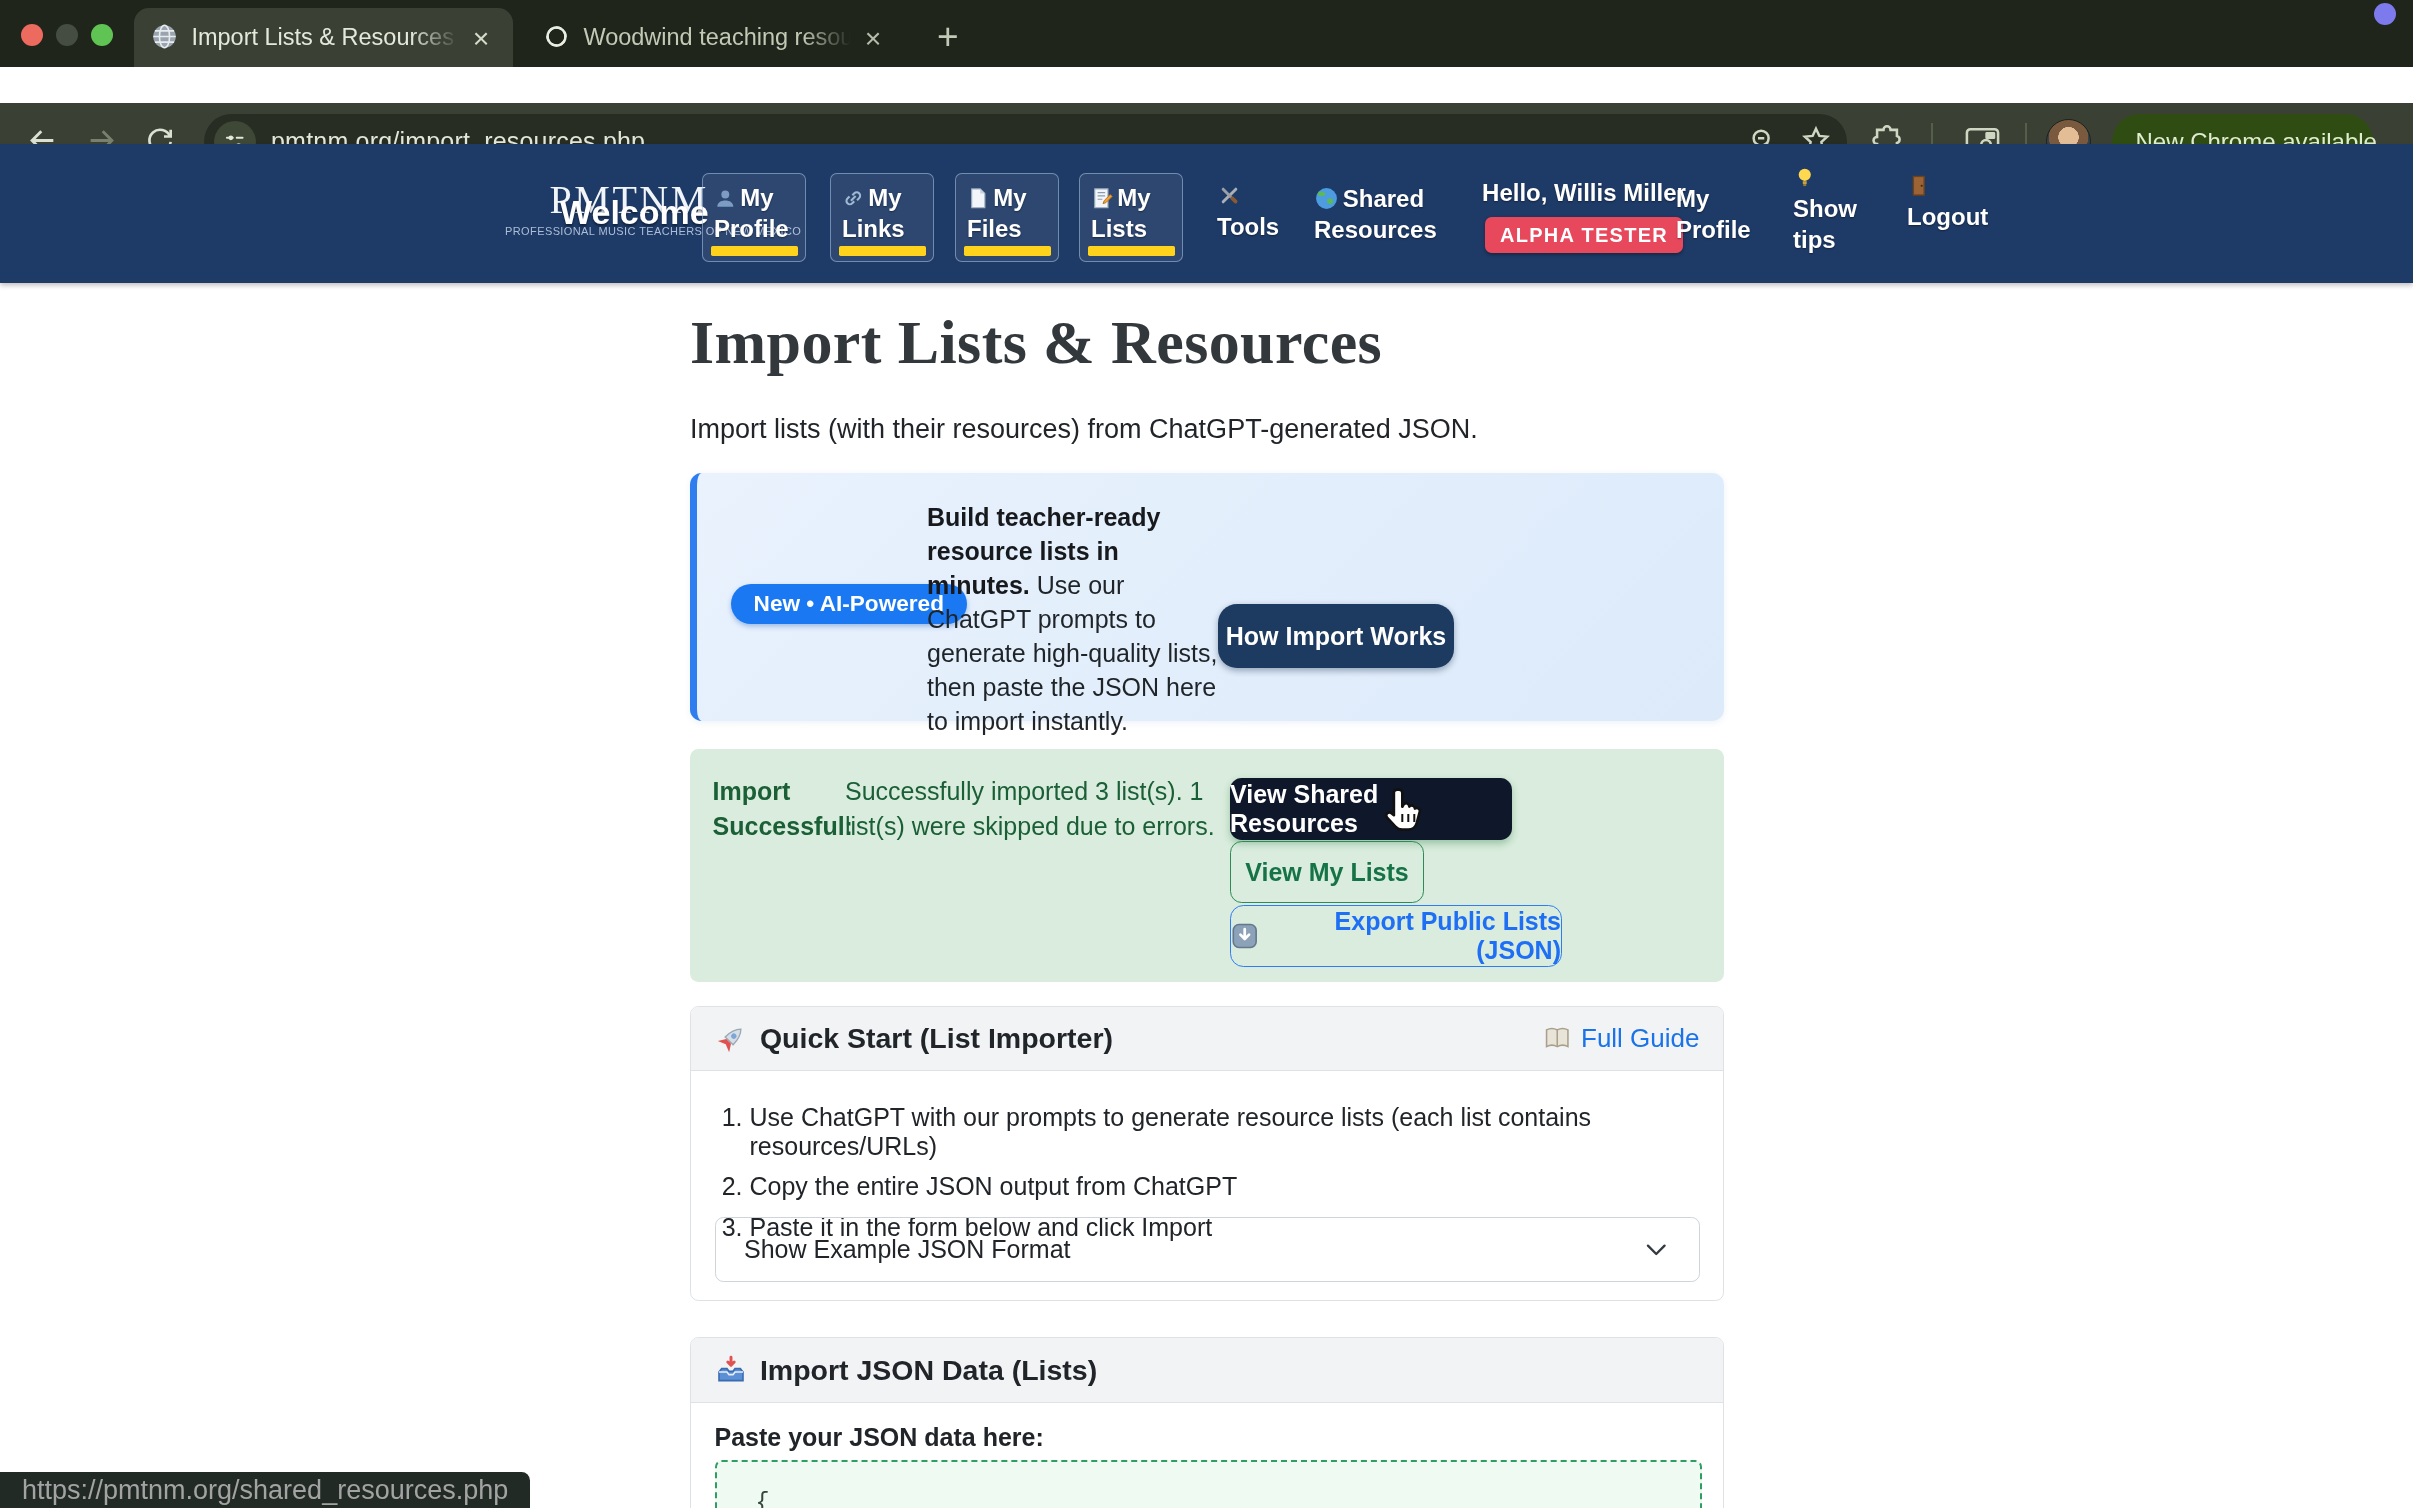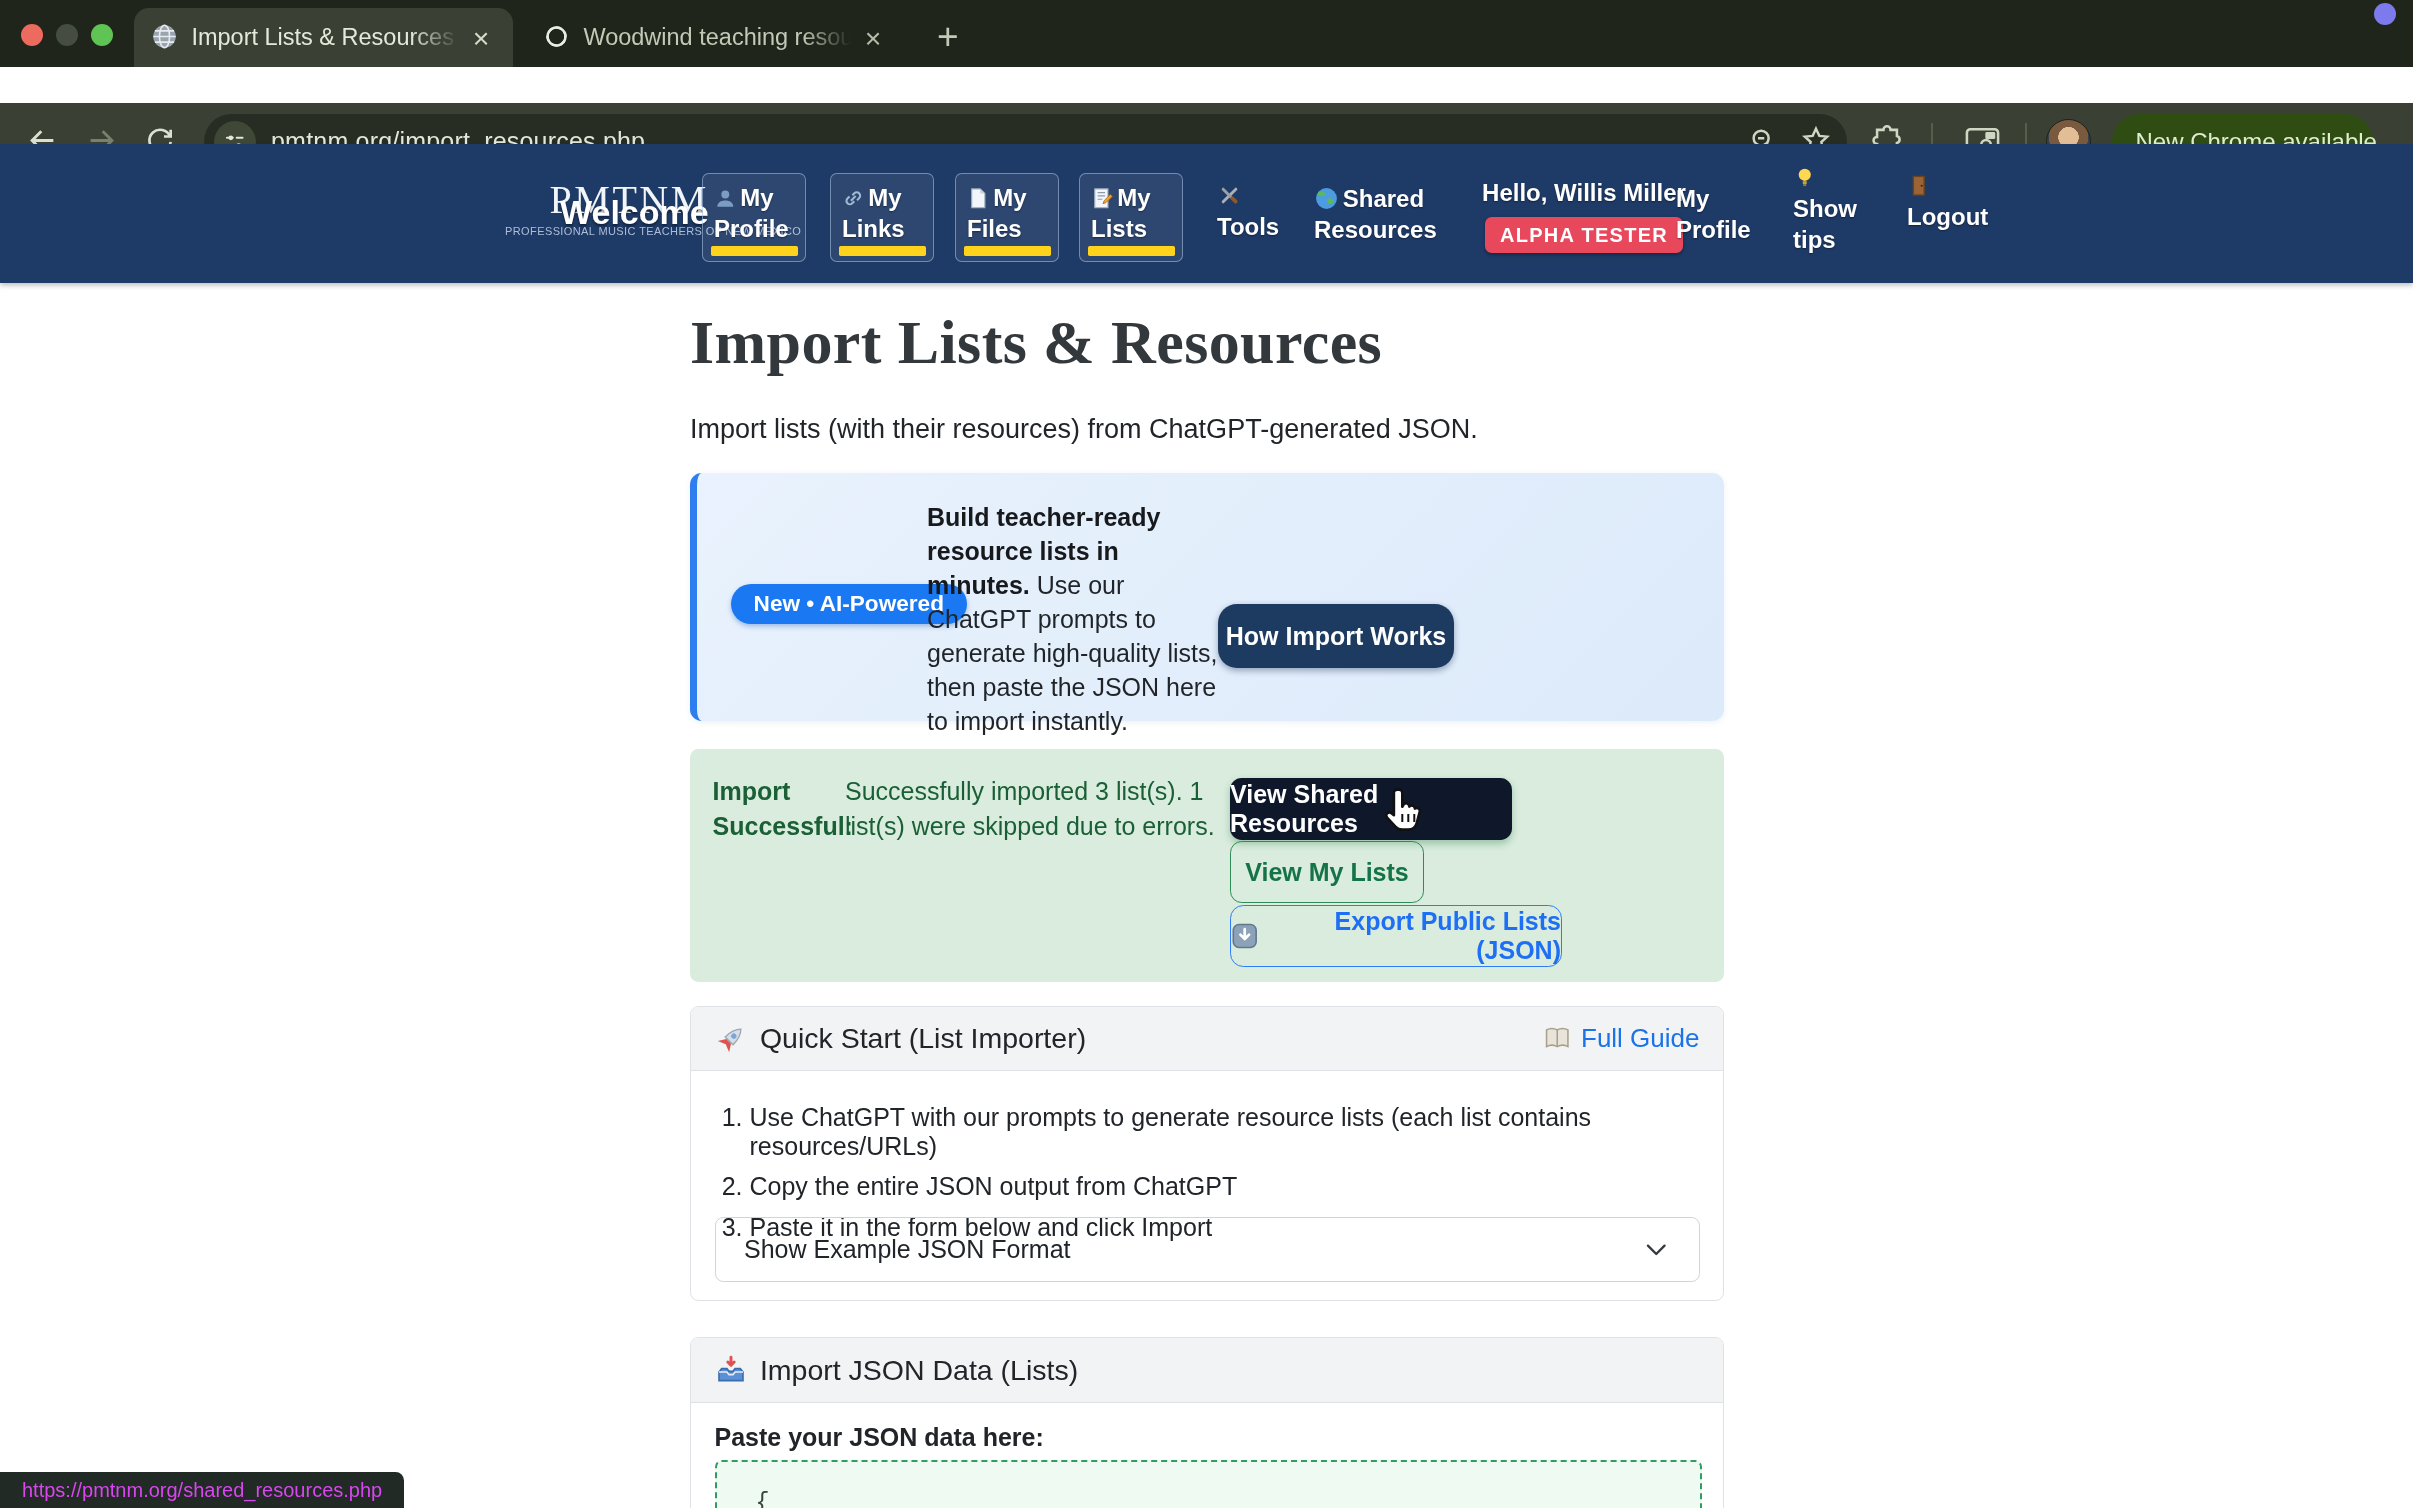--- a/index.html
+++ b/index.html
@@ -68,37 +68,37 @@
   .success{position:absolute;left:690px;top:749px;width:1034px;height:233px;border-radius:8.4px;background:#d9ecdd;}
   .success .label{position:absolute;left:22.6px;top:25px;width:141px;font-size:25px;font-weight:700;color:#1a5f36;line-height:35px;}
   .success .msg{position:absolute;left:155px;top:25px;width:396px;font-size:25px;color:#1a5f36;line-height:35px;}
   .btn-shared{position:absolute;left:540px;top:28.5px;width:282px;height:62px;background:#0f172a;color:#fff;border-radius:11.7px;box-shadow:0 3.4px 7.5px rgba(20,110,50,.3);}
   .btn-mylists{position:absolute;left:540px;top:92px;width:194px;height:62px;border:1.7px solid #2e8b57;color:#157347;border-radius:11.7px;}
   .btn-export{position:absolute;left:540px;top:156px;width:332px;height:62px;border:1.7px solid #2f7df6;color:#1f6ff5;border-radius:13.4px;gap:11.7px;text-align:right;}
 
   .card{position:absolute;left:690px;width:1034px;border:1.7px solid #dee2e6;border-radius:8.4px;background:#fff;}
   .card-head{height:64px;background:#f1f3f5;border-bottom:1.7px solid #dee2e6;border-radius:6.7px 6.7px 0 0;
     display:flex;align-items:center;justify-content:space-between;padding:0 23.5px;}
-  .card-title{font-size:28.5px;color:#212529;font-weight:400;display:flex;align-items:center;gap:13.4px;}
+  .card-title{font-size:28.5px;color:#212529;font-weight:700;display:flex;align-items:center;gap:13.4px;}
   .guide-link{font-size:26px;color:#1a73e8;font-weight:500;display:flex;align-items:center;gap:10px;}
   .qs-body{padding:20px 23.5px 0 23.5px;}
   .qs-body ol{margin:11.7px 0 0 0;padding-left:35px;}
   .qs-body li{font-size:25px;color:#212529;margin-bottom:11.7px;}
   .toggle{position:absolute;left:23.5px;right:23.5px;top:210px;height:65px;border:1.7px solid #ced4da;border-radius:8.4px;
     display:flex;align-items:center;justify-content:space-between;padding:0 28.5px;}
   .toggle span{font-size:25px;color:#212529;}
 
   .imp-label{position:absolute;left:23.5px;top:85px;font-size:25px;font-weight:700;color:#212529;}
   .jsonbox{position:absolute;left:23.5px;top:122px;width:987px;height:251px;border:2.5px dashed #2e9e63;border-radius:6.7px;
     background:#effaf2;padding:22px 25px;font-family:"Liberation Mono","DejaVu Sans Mono",monospace;
     font-size:23.5px;line-height:37px;color:#35463c;resize:none;outline:none;}
 
   .statusbar{position:absolute;left:0;top:1472px;height:36px;background:#212a24;border-radius:0 8.4px 0 0;
     display:flex;align-items:center;padding:0 22px;}
-  .statusbar span{font-size:20px;color:#d946ef;}
+  .statusbar span{font-size:27px;color:#a3a3a3;}
 
   .cursor{position:absolute;left:1379px;top:786px;pointer-events:none;}
 </style>
 </head>
 <body>
 
 <div class="screen">
 
   <div class="tabstrip">
     <div class="light" style="left:21px;background:#ed6a5e;"></div>

